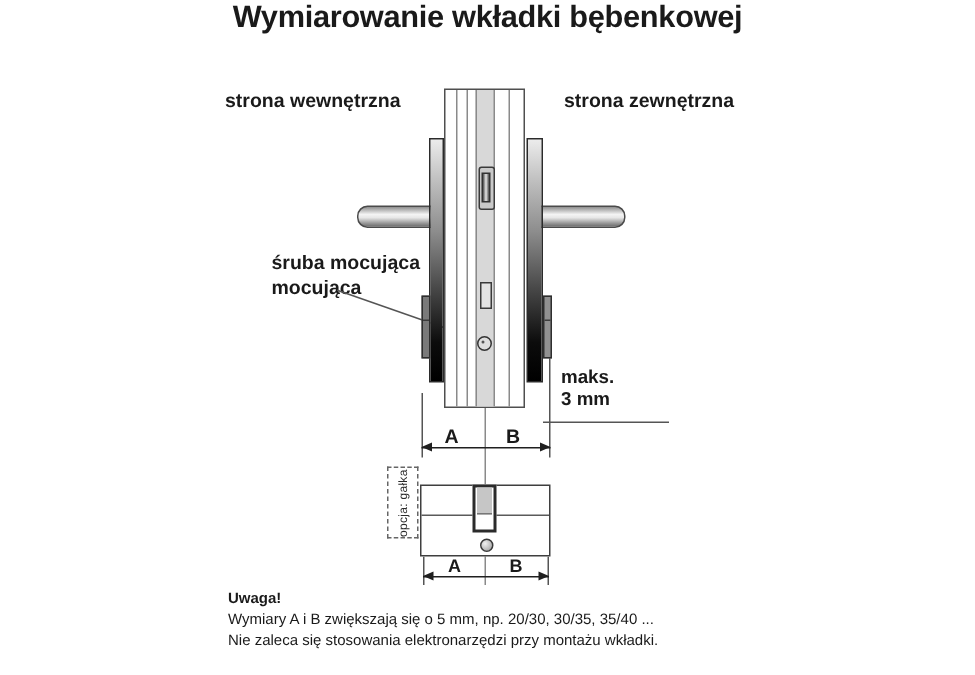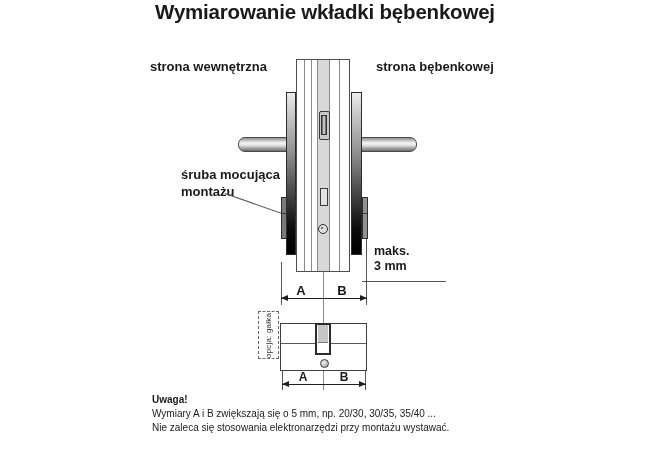--- a/index.html
+++ b/index.html
@@ -64,21 +64,21 @@
     background:radial-gradient(circle at 35% 35%,#f0f0f0,#9a9a9a);}
 </style>
 </head>
 <body>
 
 <div id="canvas">
 
   <div class="t title">Wymiarowanie wkładki bębenkowej</div>
 
   <div class="t side-label" style="left:150px;top:59px;text-align:center;">strona wewnętrzna</div>
-  <div class="t side-label" style="left:376px;top:59px;">strona bębenkowej</div>
+  <div class="t side-label" style="left:376px;top:59px;">strona zewnętrzna</div>
 
   <div class="abs door">
     <div class="dline" style="left:6.5px;"></div>
     <div class="dline" style="left:13.5px;"></div>
     <div class="channel" style="left:19.5px;width:11px;"></div>
     <div class="dline" style="left:41.5px;"></div>
   </div>
 
   <div class="plate" style="left:286px;width:8px;"></div>
   <div class="plate" style="left:351px;width:9px;"></div>
@@ -90,21 +90,21 @@
   <div class="protrusion" style="left:362px;width:3.5px;"></div>
 
   <div class="abs keyway-top">
       <div class="slot"></div>
     </div>
   <div class="abs keyway-bottom"></div>
   <div class="abs screw-main"></div>
 
   <div class="t screw-label" style="left:165px;top:166px;">
     <div>śruba mocująca</div>
-    <div>montażu</div>
+    <div>mocująca</div>
   </div>
   <div class="leader" style="left:225px;top:193px;width:100px;transform:rotate(19.3deg);"></div>
 
   <div class="t maks-label" style="left:374px;top:244px;">
     <div>maks.</div>
     <div>3 mm</div>
   </div>
   <div class="vline" style="left:365.5px;top:237px;height:68px;"></div>
   <div class="hline" style="left:362px;top:281px;width:84px;"></div>
 
@@ -132,16 +132,16 @@
   <div class="vline" style="left:365px;top:371px;height:19px;"></div>
   <div class="dimline" style="left:282px;top:384px;width:84px;"></div>
   <div class="arr aleft" style="left:282px;top:380.5px;"></div>
   <div class="arr aright" style="left:359px;top:380.5px;"></div>
   <div class="t dim-letter small" style="left:291px;top:370px;">A</div>
   <div class="t dim-letter small" style="left:332px;top:370px;">B</div>
 
   <div class="t notes">
     <div class="head">Uwaga!</div>
     <div>Wymiary A i B zwiększają się o 5 mm, np. 20/30, 30/35, 35/40 ...</div>
-    <div>Nie zaleca się stosowania elektronarzędzi przy montażu wystawać.</div>
+    <div>Nie zaleca się stosowania elektronarzędzi przy montażu wkładki.</div>
   </div>
 
 </div>
 
 </body></html>

